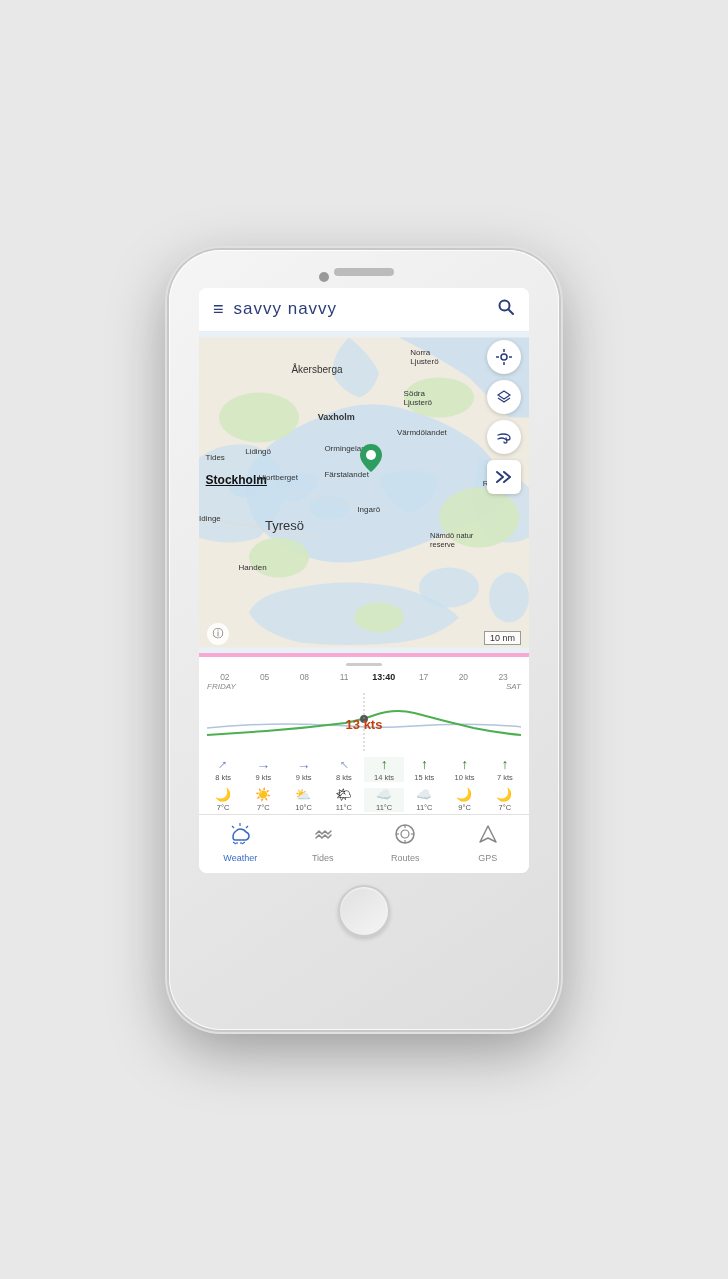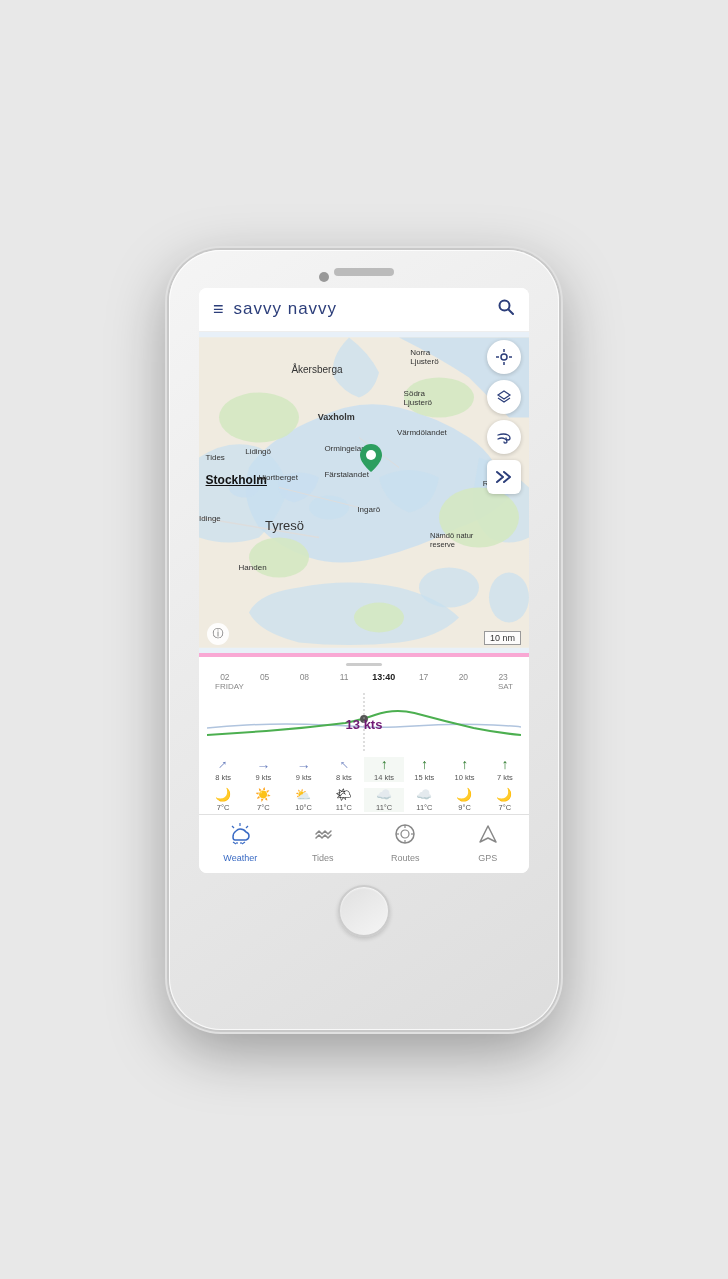--- a/index.html
+++ b/index.html
@@ -211,41 +211,42 @@
       color: #888;
     }
     .time-slot.active {
       color: #2c3e7a;
       font-weight: 600;
     }
 
     .day-labels {
       display: flex;
       justify-content: space-between;
-      padding: 0 16px;
+      padding: 0 8px;
       font-size: 8px;
       color: #888;
       margin-bottom: 2px;
+      font-style: italic;
     }
 
     .wind-chart-area {
       height: 60px;
       position: relative;
       padding: 0 8px;
       overflow: hidden;
     }
 
     .wind-speed-label {
       position: absolute;
       left: 50%;
       top: 24px;
       transform: translateX(-50%);
       font-size: 13px;
       font-weight: 600;
-      color: #701a75;
+      color: #c2410c;
     }
 
     .wind-chart-svg {
       width: 100%;
       height: 100%;
     }
 
     
     .arrows-row {
       display: flex;

